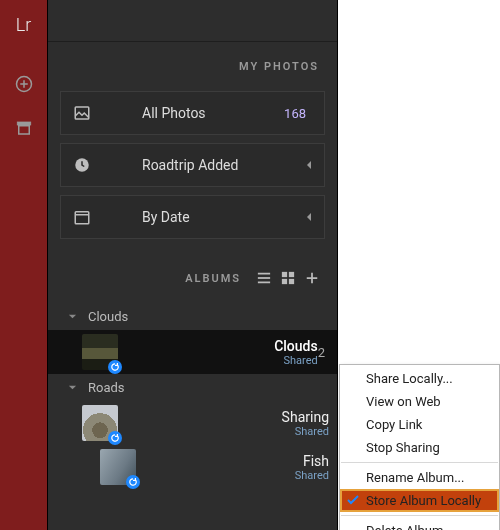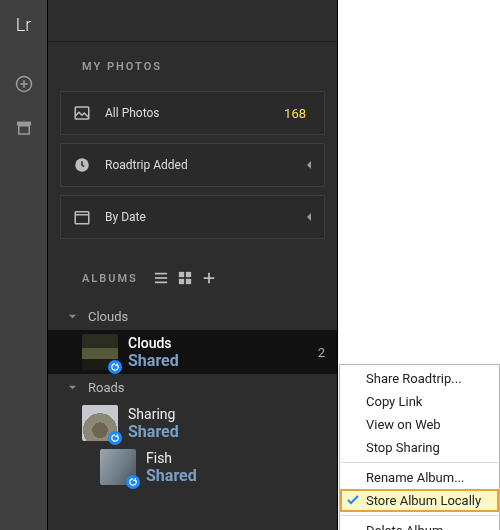--- a/index.html
+++ b/index.html
@@ -1,20 +1,20 @@
 <!DOCTYPE html>
 <html><head>
 <meta charset="utf-8">
 <style>
   * { box-sizing: border-box; margin: 0; padding: 0; font-family: -apple-system, BlinkMacSystemFont, "Segoe UI", Roboto, Helvetica, Arial, sans-serif; }
   html, body { width: 500px; height: 530px; overflow: hidden; background: #fff; }
   .app { display: flex; width: 500px; height: 530px; }
   .rail {
     width: 48px;
-    background: #404040;
+    background: #7f1d1d;
     border-right: 1px solid #000;
     display: flex;
     flex-direction: column;
     align-items: center;
     padding-top: 6px;
   }
   .logo {
     color: #e8e8e8;
     font-size: 18px;
     font-weight: 300;
@@ -38,46 +38,46 @@
     background: #2d2d2d;
     color: #ccc;
     display:flex;flex-direction:column;
     border-right: 1px solid #000;
   }
   .panel-topgap { height: 42px; border-bottom: 1px solid #1e1e1e; }
   .section-header {
     font-size: 11px;
     letter-spacing: 2px;
     color: #9a9a9a;
-    padding: 18px 18px 14px 34px;
+    padding: 18px 18px 14px 18px;
     font-weight: 600;
-    display:flex;align-items:center;justify-content:flex-start;
+    display:flex;align-items:center;justify-content:flex-end;
   }
   .header-tools { display:flex; align-items:center; gap:10px; color:#bbb; }
   .header-tools .tool, .header-tools .tool-add { cursor:pointer; display:flex;align-items:center;justify-content:center; }
   .header-tools svg { width:14px;height:14px;fill:currentColor; }
 
   .row {
     height: 44px;
     margin: 4px 12px;
     border: 1px solid #3c3c3c;
     background: #2a2a2a;
     display:flex;align-items:center;
     padding: 0 10px 0 12px;
     color: #ddd;
     cursor: pointer;
   }
   .row .ico { width:18px;height:18px;margin-right:14px;color:#bdbdbd;display:flex;align-items:center;justify-content:center;}
   .row .ico svg{width:18px;height:18px;fill:currentColor;}
-  .row .label { flex:1; font-size:12px; }
-  .row .count { font-size:13px; color:#fde047; margin-right:8px; }
+  .row .label { flex:1; font-size:14px;margin-left:37px; }
+  .row .count { font-size:13px; color:#c4b5fd; margin-right:8px; }
   .row .caret { color:#999; display:flex;}
   .row .caret svg{width:10px;height:10px;fill:currentColor;}
 
-  .albums-body { padding: 4px 0 0 0; }
+  .albums-body { padding: 4px 0 0 0; text-align: right; }
   .folder {
     display:flex;align-items:center;
     padding: 6px 14px 6px 20px;
     color:#bbb; font-size:13px; cursor:pointer;
   }
   .folder .tri { width:10px;height:10px;margin-right:10px;color:#888;display:flex;}
   .folder .tri svg{width:9px;height:9px;fill:currentColor;}
 
   .album {
     display:flex;align-items:center;
@@ -93,21 +93,21 @@
   }
   .thumb .sync {
     position:absolute; right:-4px; bottom:-4px;
     width:14px;height:14px;border-radius:50%;
     background:#1e88ff; display:flex;align-items:center;justify-content:center;
   }
   .thumb .sync svg{width:8px;height:8px;fill:#fff;}
   .album-text {flex:1; min-width:0;}
   .album-name{font-size:14px;color:#eee;white-space:nowrap;overflow:hidden;text-overflow:ellipsis;}
   .album.selected .album-name{color:#fff;font-weight:500;}
-  .album-sub{font-size:16px;color:#7aa0c4;font-weight:bold;}
+  .album-sub{font-size:11px;color:#7aa0c4;}
   .album .count{font-size:13px;color:#aaa;padding-right:4px;}
 
   
   .thumb.clouds { background: linear-gradient(#2a2d20 0 40%, #57573a 40% 70%, #1b1d14 70% 100%); }
   .thumb.road   { background: radial-gradient(circle at 50% 70%, #6d6550 0 25%, #8c8876 25% 55%, #c5c9cf 55% 100%); }
   .thumb.fish   { background: linear-gradient(120deg,#9aa7b0,#6c7a85 60%,#41505a); }
 
   .right-blank { flex:1; background:#fff; }
 
   
@@ -126,21 +126,21 @@
   .ctx-item {
     padding: 3px 10px 3px 26px;
     position:relative;
     cursor:default;
     line-height: 17px;
     white-space: nowrap;
   }
   .ctx-item.hl {
     outline: 2px solid #e6a23c;
     outline-offset: -2px;
-    background:#fef9c3;
+    background:#c2410c;
   }
   .ctx-item .chk {
     position:absolute; left:6px; top:4px;
     width:14px;height:14px;color:#1e88ff;display:flex;
   }
   .ctx-item .chk svg{width:14px;height:14px;stroke:#1e88ff;stroke-width:2;fill:none;}
   .ctx-sep { height:1px; background:#d8d8d8; margin:3px 1px; }
 </style>
 </head>
 <body>
@@ -302,23 +302,23 @@
         </div>
       </div>
 
     </div>
   </div>
 
   <div class="right-blank"></div>
 </div>
 
 <div class="ctx">
-  <div class="ctx-item">Share Roadtrip...</div>
+  <div class="ctx-item">Share Locally...</div>
+  <div class="ctx-item">View on Web</div>
   <div class="ctx-item">Copy Link</div>
-  <div class="ctx-item">View on Web</div>
   <div class="ctx-item">Stop Sharing</div>
   <div class="ctx-sep"></div>
   <div class="ctx-item">Rename Album...</div>
   <div class="ctx-item hl">
     <span class="chk">
       <svg viewBox="0 0 14 14">
           <path d="M2 7l3 3 7-7"></path>
         </svg>
     </span>
     <span>Store Album Locally</span>

